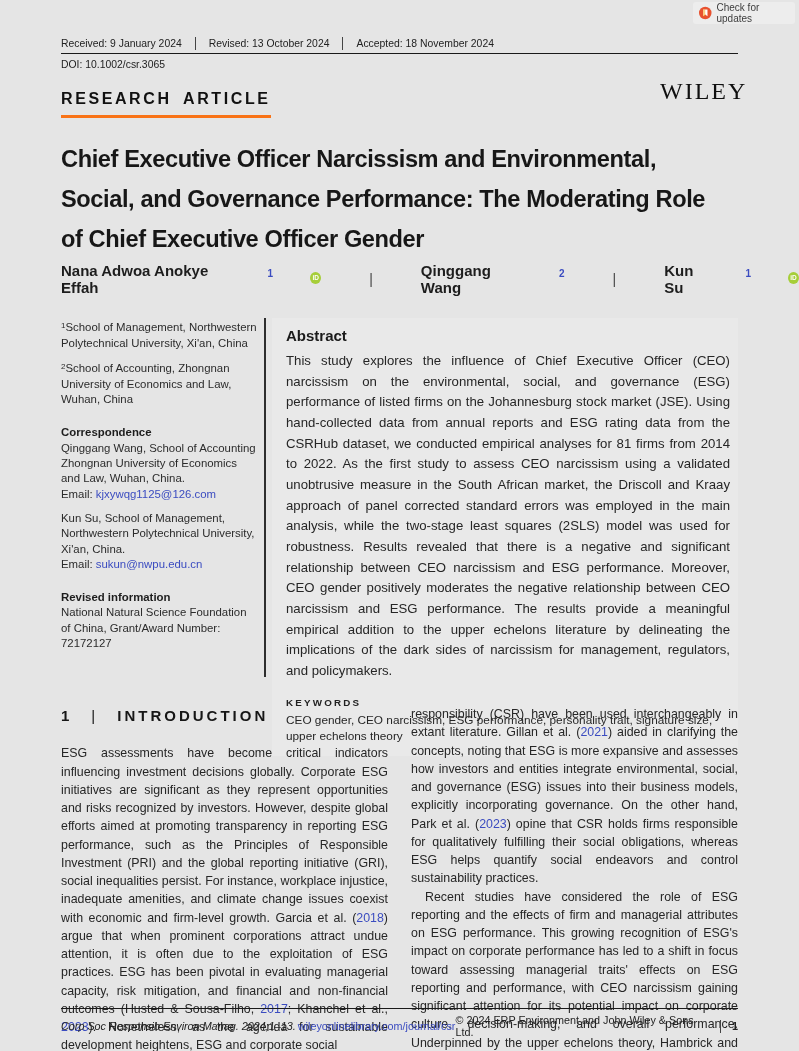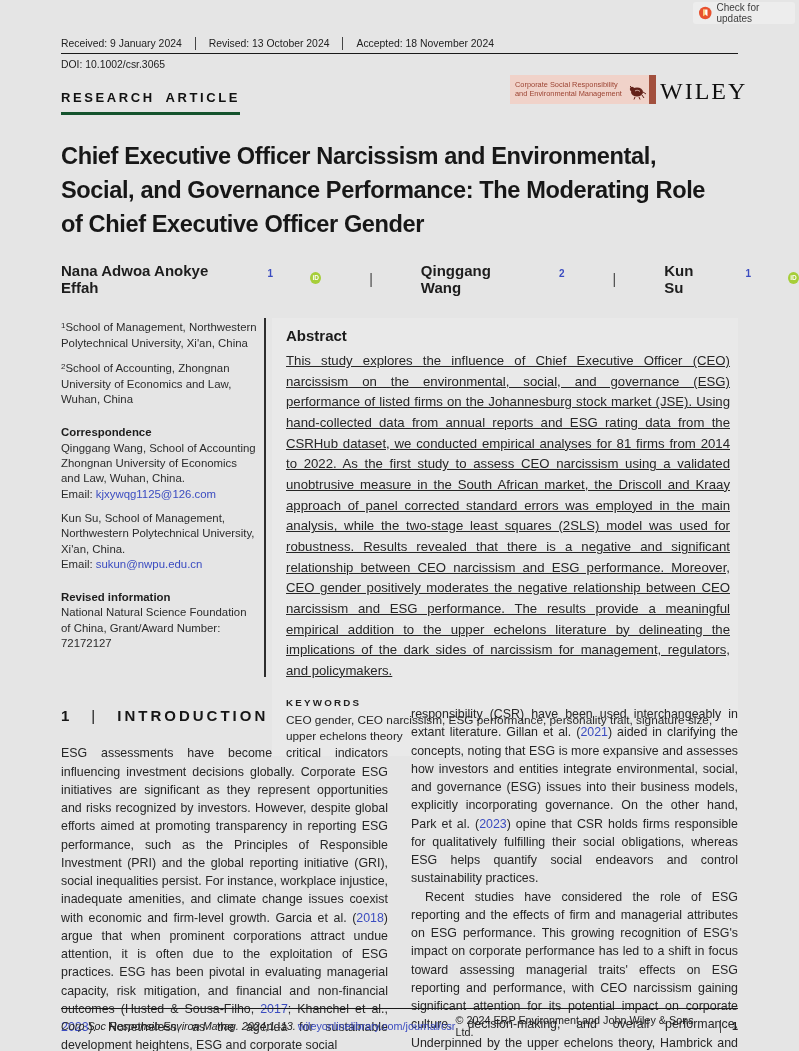--- a/index.html
+++ b/index.html
@@ -14,36 +14,36 @@
   .check-badge .txt { font-size:10px; color:#3d3d3d; }
 
   
   .meta-row { position:absolute; left:61px; top:37px; width:677px; display:flex;
     align-items:center; font-size:10.4px; color:#222; }
   .meta-sep { width:1px; height:13px; background:#444; margin:0 13px; }
   .rule-top { position:absolute; left:61px; top:53px; width:677px; height:1px; background:#1a1a1a; }
   .doi { position:absolute; left:61px; top:59px; font-size:10.4px; color:#222; }
 
   
-  .article-type { position:absolute; left:61px; top:90px; font-size:13px; font-weight:700;
-    letter-spacing:2.6px; word-spacing:5px; color:#111; border-bottom:3px solid #14532d;
+  .article-type { position:absolute; left:61px; top:90px; font-size:16px; font-weight:700;
+    letter-spacing:2.6px; word-spacing:5px; color:#111; border-bottom:3px solid #f97316;
     padding-bottom:7px; }
 
   
   .jlogo { position:absolute; left:510px; top:75px; width:146px; height:29px;
     background:#f0d2c9; display:flex; align-items:center; }
   .jlogo-text { font-size:7.4px; line-height:8.6px; color:#9c4433; padding-left:5px; flex:1; }
   .jlogo-beetle { width:20px; height:20px; margin-right:2px; flex:0 0 auto; }
   .jlogo-strip { width:7px; height:29px; background:#a2503e; flex:0 0 auto; }
   .wiley { position:absolute; left:660px; top:78px; font-family:"Liberation Serif", serif;
     font-size:24px; letter-spacing:2px; color:#101010; font-weight:500; }
 
   
   .title { position:absolute; left:61px; top:139px; width:670px; font-size:23.6px;
-    line-height:34px; font-weight:700; color:#171717; letter-spacing:-0.4px; }
+    line-height:40px; font-weight:700; color:#171717; letter-spacing:-0.4px; }
   .authors { position:absolute; left:61px; top:262px; font-size:15px; font-weight:700;
     color:#1d1d1d; display:flex; align-items:center;gap:32px; }
   .auth-sup { color:#3b4cc0; font-size:10px; position:relative; top:-6px; margin-left:1px; }
   .auth-sep { font-weight:400; color:#444; margin:0 16px; font-size:14px; }
   .orcid { display:inline-block; width:12px; height:12px; background:#a6ce39; color:#fff;
     border-radius:50%; font-size:6.5px; font-weight:700; text-align:center; line-height:12px;
     margin-left:5px; position:relative; top:-1px; cursor:pointer; }
 
   
   .info { position:absolute; left:61px; top:320px; width:196px; font-size:11.4px;
@@ -52,21 +52,21 @@
   .info .blk { margin-bottom:9px; }
   .info .gap { height:9px; }
   .info h4 { font-size:11.4px; font-weight:700; color:#1d1d1d; }
   .email-link { color:#3b4cc0; cursor:pointer; }
 
   
   .vline { position:absolute; left:264px; top:318px; width:1.5px; height:359px; background:#2e2e2e; }
   .abstract { position:absolute; left:272px; top:318px; width:466px; background:#e9e9e9;
     padding:9px 8px 12px 14px; }
   .abstract h3 { font-size:15px; font-weight:700; color:#1b1b1b; margin-bottom:7px; }
-  .abstract p.body { font-size:13.2px; line-height:20.65px; text-align:justify; color:#262626;text-decoration:underline; }
+  .abstract p.body { font-size:13.2px; line-height:20.65px; text-align:justify; color:#262626; }
   .kw-head { margin-top:15px; font-size:9.8px; font-weight:700; letter-spacing:2.2px; color:#222; }
   .kw { margin-top:4px; font-size:11.8px; line-height:16px; color:#262626; }
 
   
   .columns { position:absolute; left:61px; top:705px; width:677px; display:flex; gap:23px; }
   .col { width:327px; font-size:12.4px; line-height:18.25px; text-align:justify; color:#262626; }
   .sec-head { display:flex; align-items:baseline; font-size:15px; font-weight:700;
     color:#161616; margin-bottom:19px; margin-top:2px; }
   .sec-num { margin-right:22px; }
   .sec-pipe { margin-right:22px; font-weight:400; }
@@ -103,30 +103,20 @@
     <span class="meta-sep"></span>
     <span>Revised: 13 October 2024</span>
     <span class="meta-sep"></span>
     <span>Accepted: 18 November 2024</span>
   </div>
   <div class="rule-top"></div>
   <div class="doi">DOI: 10.1002/csr.3065</div>
 
   <div class="article-type">RESEARCH ARTICLE</div>
 
-  <div class="jlogo">
-    <div class="jlogo-text">Corporate Social Responsibility and Environmental Management</div>
-    <svg class="jlogo-beetle" viewBox="0 0 20 20">
-      <ellipse cx="10" cy="12" rx="6" ry="4.5" fill="#63221a"></ellipse>
-      <circle cx="5" cy="9" r="2.2" fill="#63221a"></circle>
-      <path d="M3 6l2 2M16 12l3 2M15 15l2 3M8 17l-1 2.5M12 17l1 2.5" stroke="#63221a" stroke-width="1"></path>
-      <path d="M8 11c1.5-1 3.5-1 5 .5" stroke="#f0d2c9" stroke-width="0.8" fill="none"></path>
-    </svg>
-    <div class="jlogo-strip"></div>
-  </div>
   <div class="wiley">WILEY</div>
 
   <h1 class="title">Chief Executive Officer Narcissism and Environmental, Social, and Governance Performance: The Moderating Role of Chief Executive Officer Gender</h1>
 
   <div class="authors">
     <span>Nana Adwoa Anokye Effah</span>
       <span class="auth-sup">1</span>
       <span class="orcid">iD</span>
     <span class="auth-sep">|</span>
     <span>Qinggang Wang</span>

